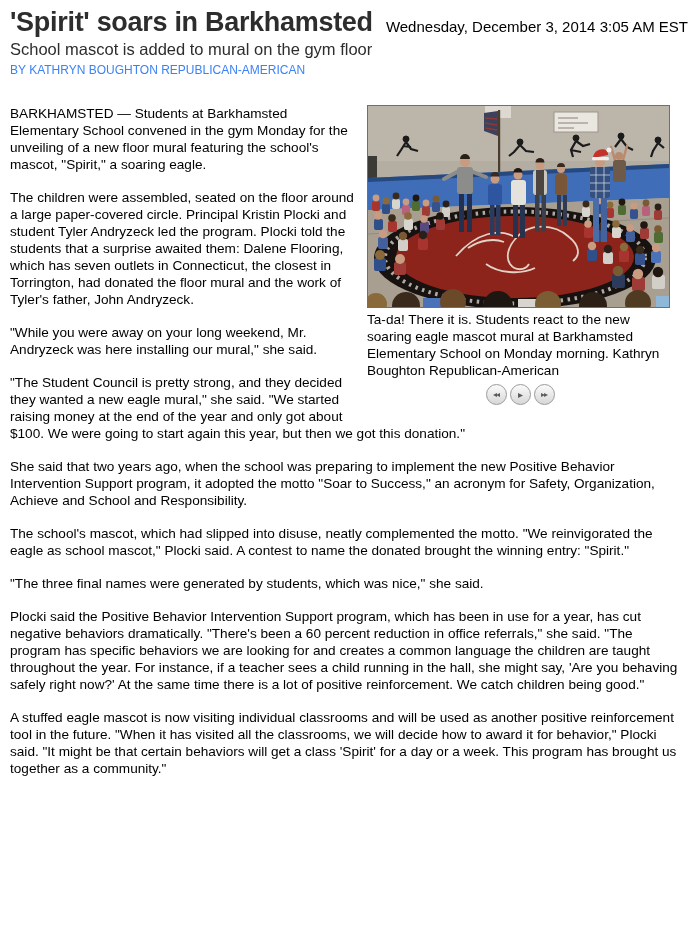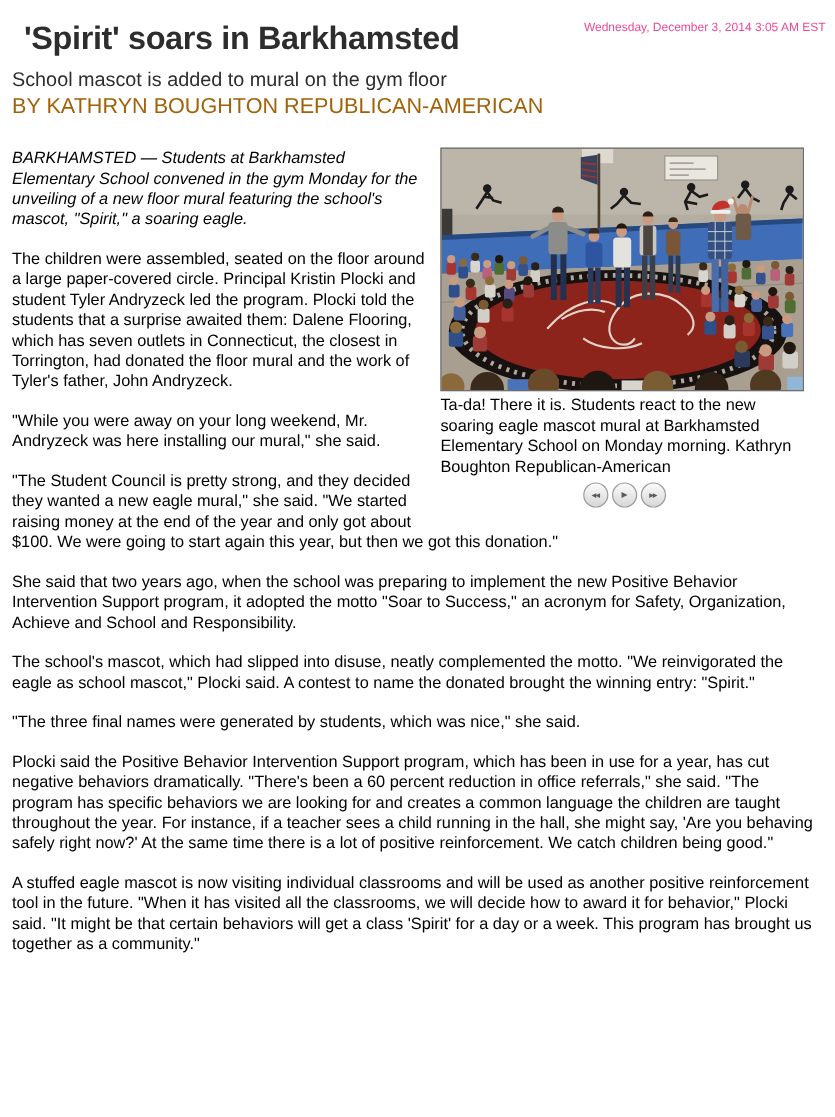--- a/index.html
+++ b/index.html
@@ -8,40 +8,40 @@
     width: 696px; height: 931px; overflow: hidden;
     background: #ffffff;
     font-family: "Liberation Sans", sans-serif;
     color: #000;
   }
   .page { position: relative; width: 696px; height: 931px; }
 
   
   header { position: relative; padding: 7px 8px 0 10px; }
   h1.title {
-    margin: 10px; font-size: 27px; font-weight: bold; color: #2d2d2d;
+    margin: 0; font-size: 27px; font-weight: bold; color: #2d2d2d;
     letter-spacing: -0.3px; line-height: 31px;
   }
   h2.subtitle {
     margin: 2px 0 0; font-size: 16.5px; font-weight: normal; color: #2d2d2d;
     line-height: 19px;
   }
-  .byline { margin-top: 4px; font-size: 18px; color: #a16207; line-height: 14px; }
+  .byline { margin-top: 4px; font-size: 12px; color: #3b82f6; line-height: 14px; }
   .date {
     position: absolute; top: 18px; right: 8px;
-    font-size: 10px; color: #ec4899;
+    font-size: 15px; color: #000000;
   }
 
   
   .article-body {
     margin-top: 28px; padding: 0 10px 0 10px;
     font-size: 13.6px; line-height: 17px; color: #000;
   }
   .article-body p { margin: 16px 0 0; }
-  .article-body p.first { margin-top: 14px; font-style: italic; }
+  .article-body p.first { margin-top: 14px; }
 
   
   figure.photo-fig {
     float: right; width: 306px;
     margin: 0 13px 6px 9px; padding: 0;
   }
   .photo-frame {
     width: 303px; height: 203px;
     border: 1px solid #6f6f6f; overflow: hidden; background: #a9a296;
   }

